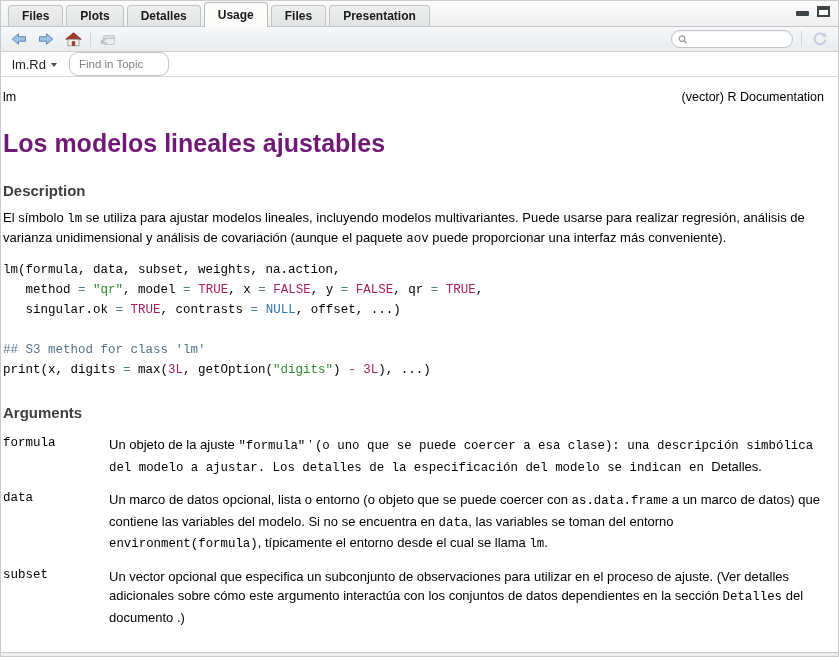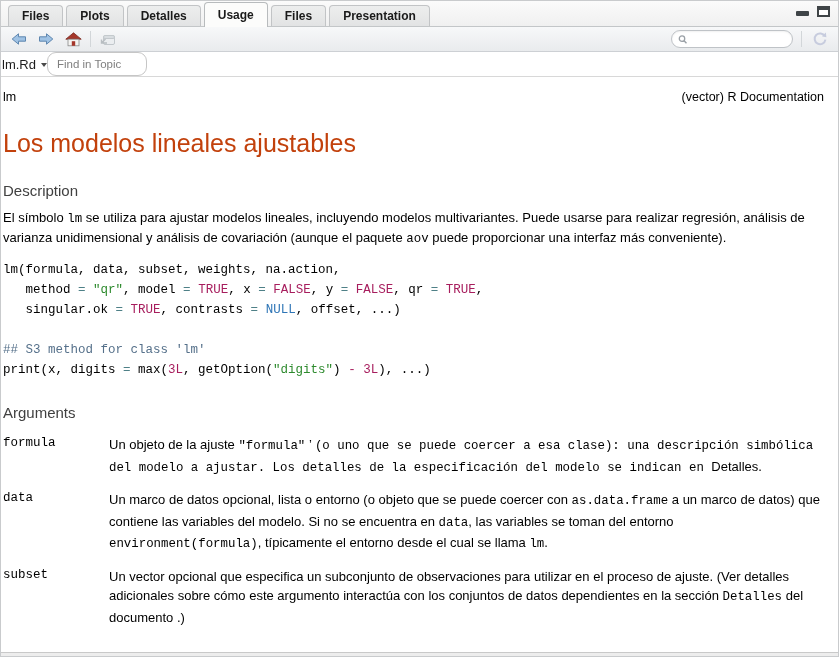--- a/index.html
+++ b/index.html
@@ -20,31 +20,31 @@
 
   
   .toolbar { height:25px; background:linear-gradient(#F7F8F9,#E9EBED); border-bottom:1px solid #CDD0D4; display:flex; align-items:center; padding:0 8px; gap:7px; flex:none; }
   .tool-btn { width:20px; height:19px; display:flex; align-items:center; justify-content:center; }
   .tb-sep { width:1px; height:16px; background:#D2D6D9; }
   .toolbar-right { margin-left:auto; display:flex; align-items:center; gap:8px; }
   .searchbox { width:122px; height:18px; background:#fff; border:1px solid #BFC3C7; border-radius:9px; display:flex; align-items:center; padding:0 6px; box-shadow:inset 0 1px 2px rgba(0,0,0,.06); }
   .searchbox input { border:none; outline:none; width:100%; font-size:11.5px; background:transparent; margin-left:4px; font-family:"Liberation Sans",sans-serif; }
 
   
-  .topicbar { height:25px; background:#FFFFFF; border-bottom:1px solid #D8D8D8; display:flex; align-items:center; padding:0 1px; gap:0; flex:none; }
+  .topicbar { height:25px; background:#FFFFFF; border-bottom:1px solid #D8D8D8; display:flex; align-items:center; padding:0 11px; gap:12px; flex:none; }
   .topic-dd { display:flex; align-items:center; gap:5px; font-size:13px; color:#1d1d1d; cursor:default; }
   .caret-down { width:0; height:0; border-left:3.5px solid transparent; border-right:3.5px solid transparent; border-top:4px solid #4a4a4a; margin-top:2px; }
   .findbox { width:100px; height:24px; border:1px solid #C6C6C6; border-radius:9px; padding:0 9px; font-size:11.5px; color:#333; outline:none; font-family:"Liberation Sans",sans-serif; }
   .findbox::placeholder { color:#7F7F7F; opacity:1; }
 
   
   .content { flex:1; overflow:hidden; padding:10px 14px 0 2px; position:relative; background:#fff; }
   .meta-row { display:flex; justify-content:space-between; font-size:12.5px; color:#000; margin-top:3px; }
-  h1.title { font-size:25px; font-weight:400; color:#c2410c; margin-top:25px; font-family:"Liberation Sans",sans-serif; }
-  h2.sect { font-size:15px; font-weight:normal; color:#404040; margin:24px 0 10px 0; }
+  h1.title { font-size:25px; font-weight:700; color:#701a75; margin-top:25px; font-family:"Liberation Sans",sans-serif; }
+  h2.sect { font-size:15px; font-weight:bold; color:#404040; margin:24px 0 10px 0; }
   .para { font-size:13px; line-height:18.5px; color:#000; }
   .mono { font-family:"Liberation Mono", monospace; font-size:12.4px; }
   pre.usage { font-family:"Liberation Mono", monospace; font-size:12.5px; line-height:20px; color:#000; margin-top:12px; white-space:pre-wrap; }
   .code-line { min-height:20px; }
 
   .tok-p { color:#000; }
   .tok-o { color:var(--code-operator,#4E8087); }
   .tok-s { color:var(--code-string,#2D8A2D); }
   .tok-k { color:var(--code-keyword,#A71D5D); }
   .tok-n { color:var(--code-null,#2E75B6); }

